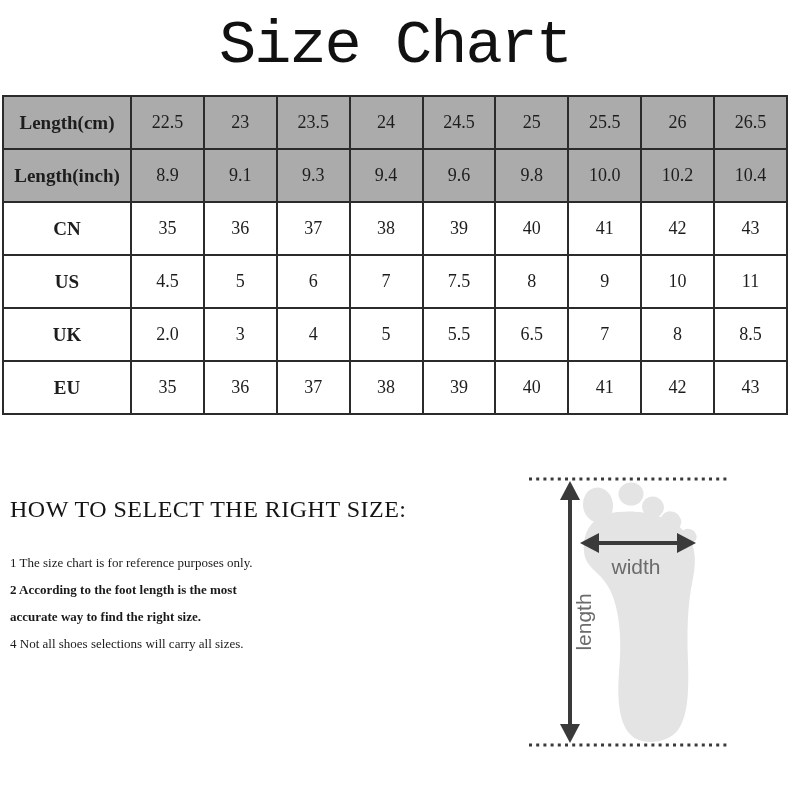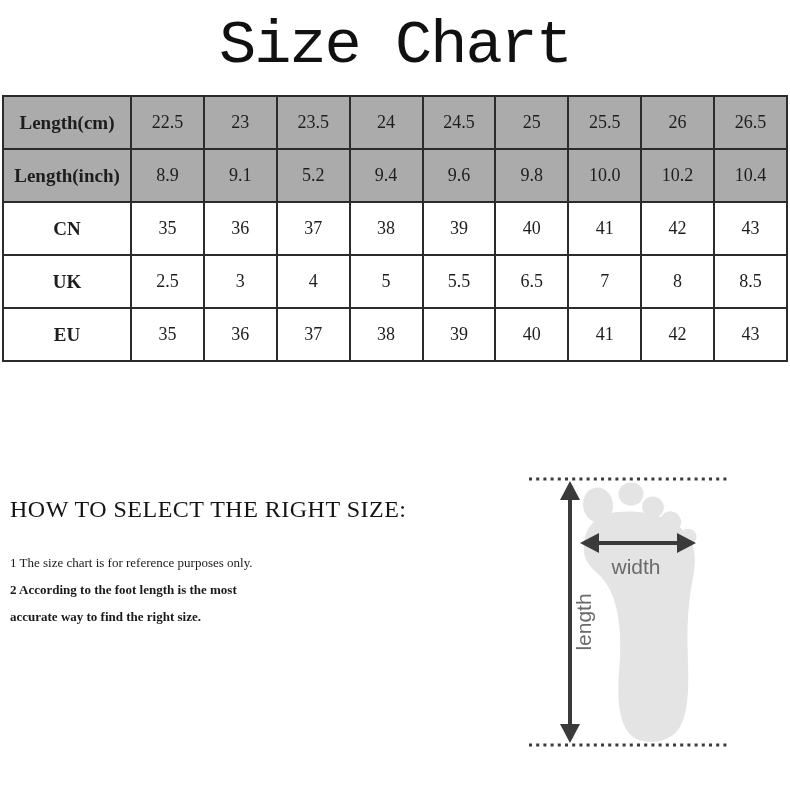--- a/index.html
+++ b/index.html
@@ -60,43 +60,55 @@
           <td>24.5</td>
           <td>25</td>
           <td>25.5</td>
           <td>26</td>
           <td>26.5</td>
         </tr>
         <tr class="shaded">
           <td class="label">Length(inch)</td>
           <td>8.9</td>
           <td>9.1</td>
-          <td>5.2</td>
+          <td>9.3</td>
           <td>9.4</td>
           <td>9.6</td>
           <td>9.8</td>
           <td>10.0</td>
           <td>10.2</td>
           <td>10.4</td>
         </tr>
         <tr>
           <td class="label">CN</td>
           <td>35</td>
           <td>36</td>
           <td>37</td>
           <td>38</td>
           <td>39</td>
           <td>40</td>
           <td>41</td>
           <td>42</td>
           <td>43</td>
         </tr>
         <tr>
+          <td class="label">US</td>
+          <td>4.5</td>
+          <td>5</td>
+          <td>6</td>
+          <td>7</td>
+          <td>7.5</td>
+          <td>8</td>
+          <td>9</td>
+          <td>10</td>
+          <td>11</td>
+        </tr>
+        <tr>
           <td class="label">UK</td>
-          <td>2.5</td>
+          <td>2.0</td>
           <td>3</td>
           <td>4</td>
           <td>5</td>
           <td>5.5</td>
           <td>6.5</td>
           <td>7</td>
           <td>8</td>
           <td>8.5</td>
         </tr>
         <tr>
@@ -113,20 +125,21 @@
         </tr>
       </tbody>
   </table>
 
   <div class="guide">
     <h2>HOW TO SELECT THE RIGHT SIZE:</h2>
     <div class="notes" id="notes">
         <div class="note">1 The size chart is for reference purposes only.</div>
         <div class="note bold">2 According to the foot length is the most
 accurate way to find the right size.</div>
+        <div class="note">4 Not all shoes selections will carry all sizes.</div>
       </div>
   </div>
 
   <svg class="foot-diagram" width="250" height="330" viewBox="0 0 250 330">
 
     <line x1="26" y1="27" x2="226" y2="27" stroke="#3a3a3a" stroke-width="3" stroke-dasharray="3 4.2"></line>
     <line x1="26" y1="293" x2="226" y2="293" stroke="#3a3a3a" stroke-width="3" stroke-dasharray="3 4.2"></line>
 
     <g fill="#e4e4e4">
       <path d="M 81,100 C 79,76 93,62 115,60 C 142,57 169,66 181,79 C 192,90 194,106 190,126

